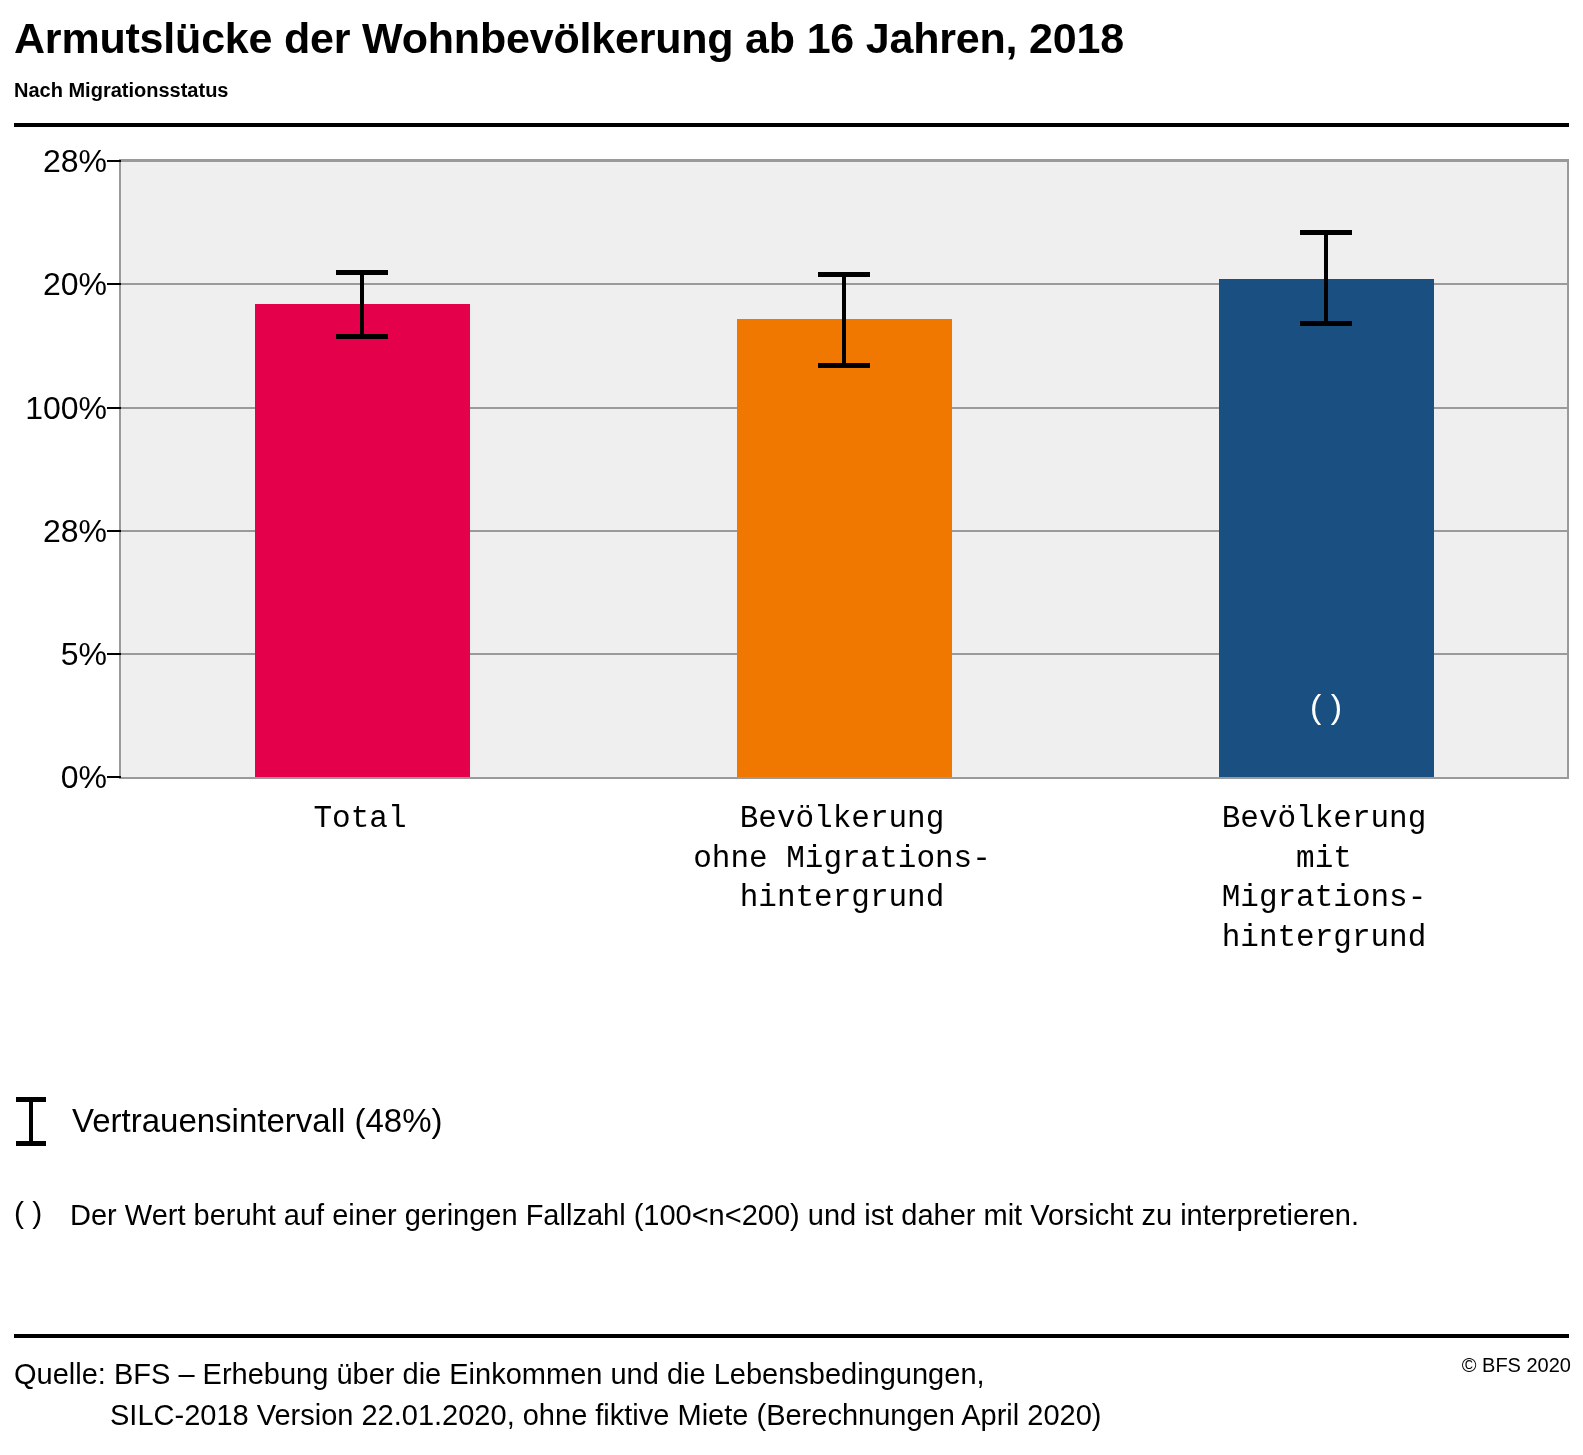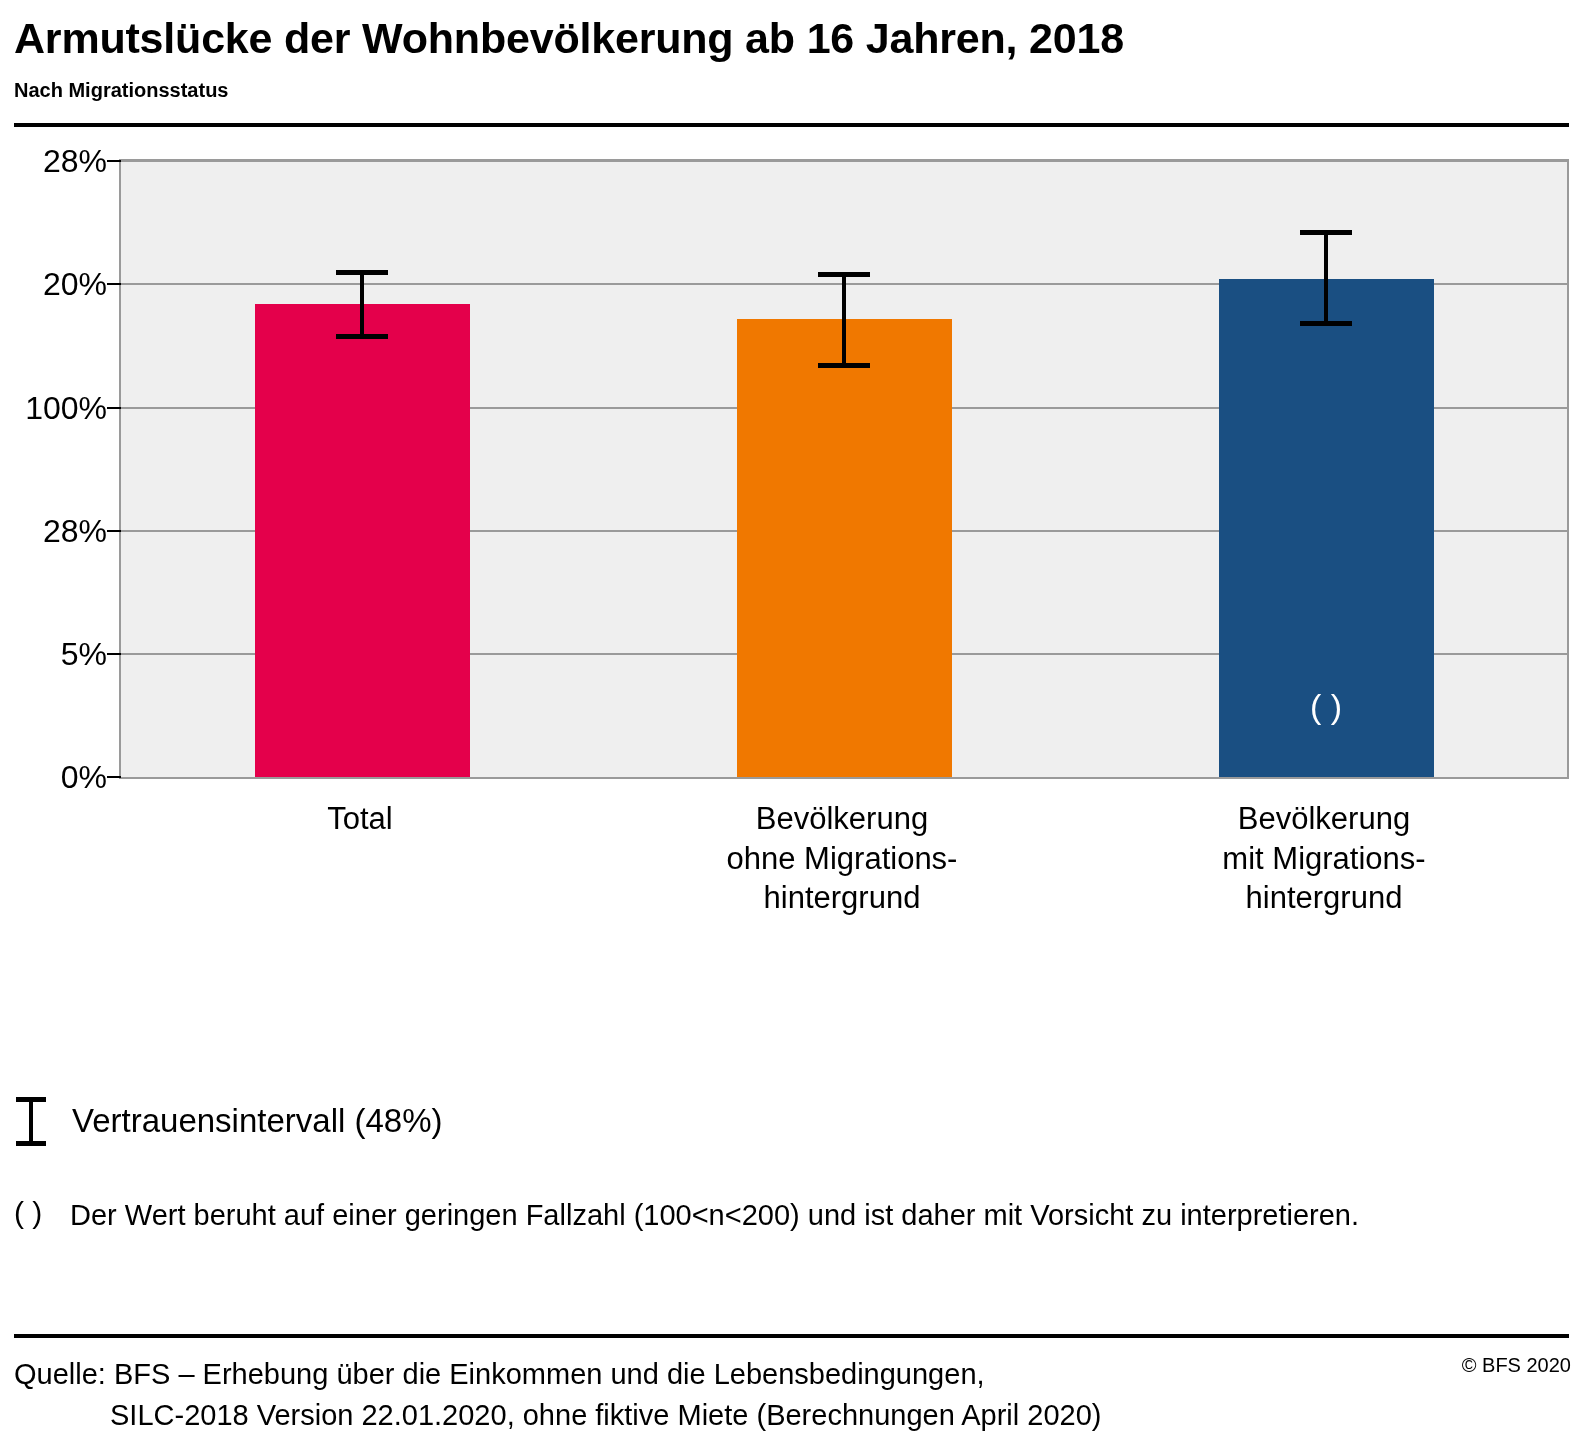--- a/index.html
+++ b/index.html
@@ -99,20 +99,21 @@
     color: #ffffff;
     transform: translateX(-50%);
   }
   .xlabel {
     position: absolute;
     text-align: center;
     font-size: 31px;
     line-height: 1.28;
     transform: translateX(-50%);
     white-space: pre-line;
+    font-family: Liberation Mono, monospace;
   }
   
   .legend {
     position: absolute;
     left: 14px;
     top: 1078px;
     display: flex;
     align-items: center;
   }
   .legend-symbol {

